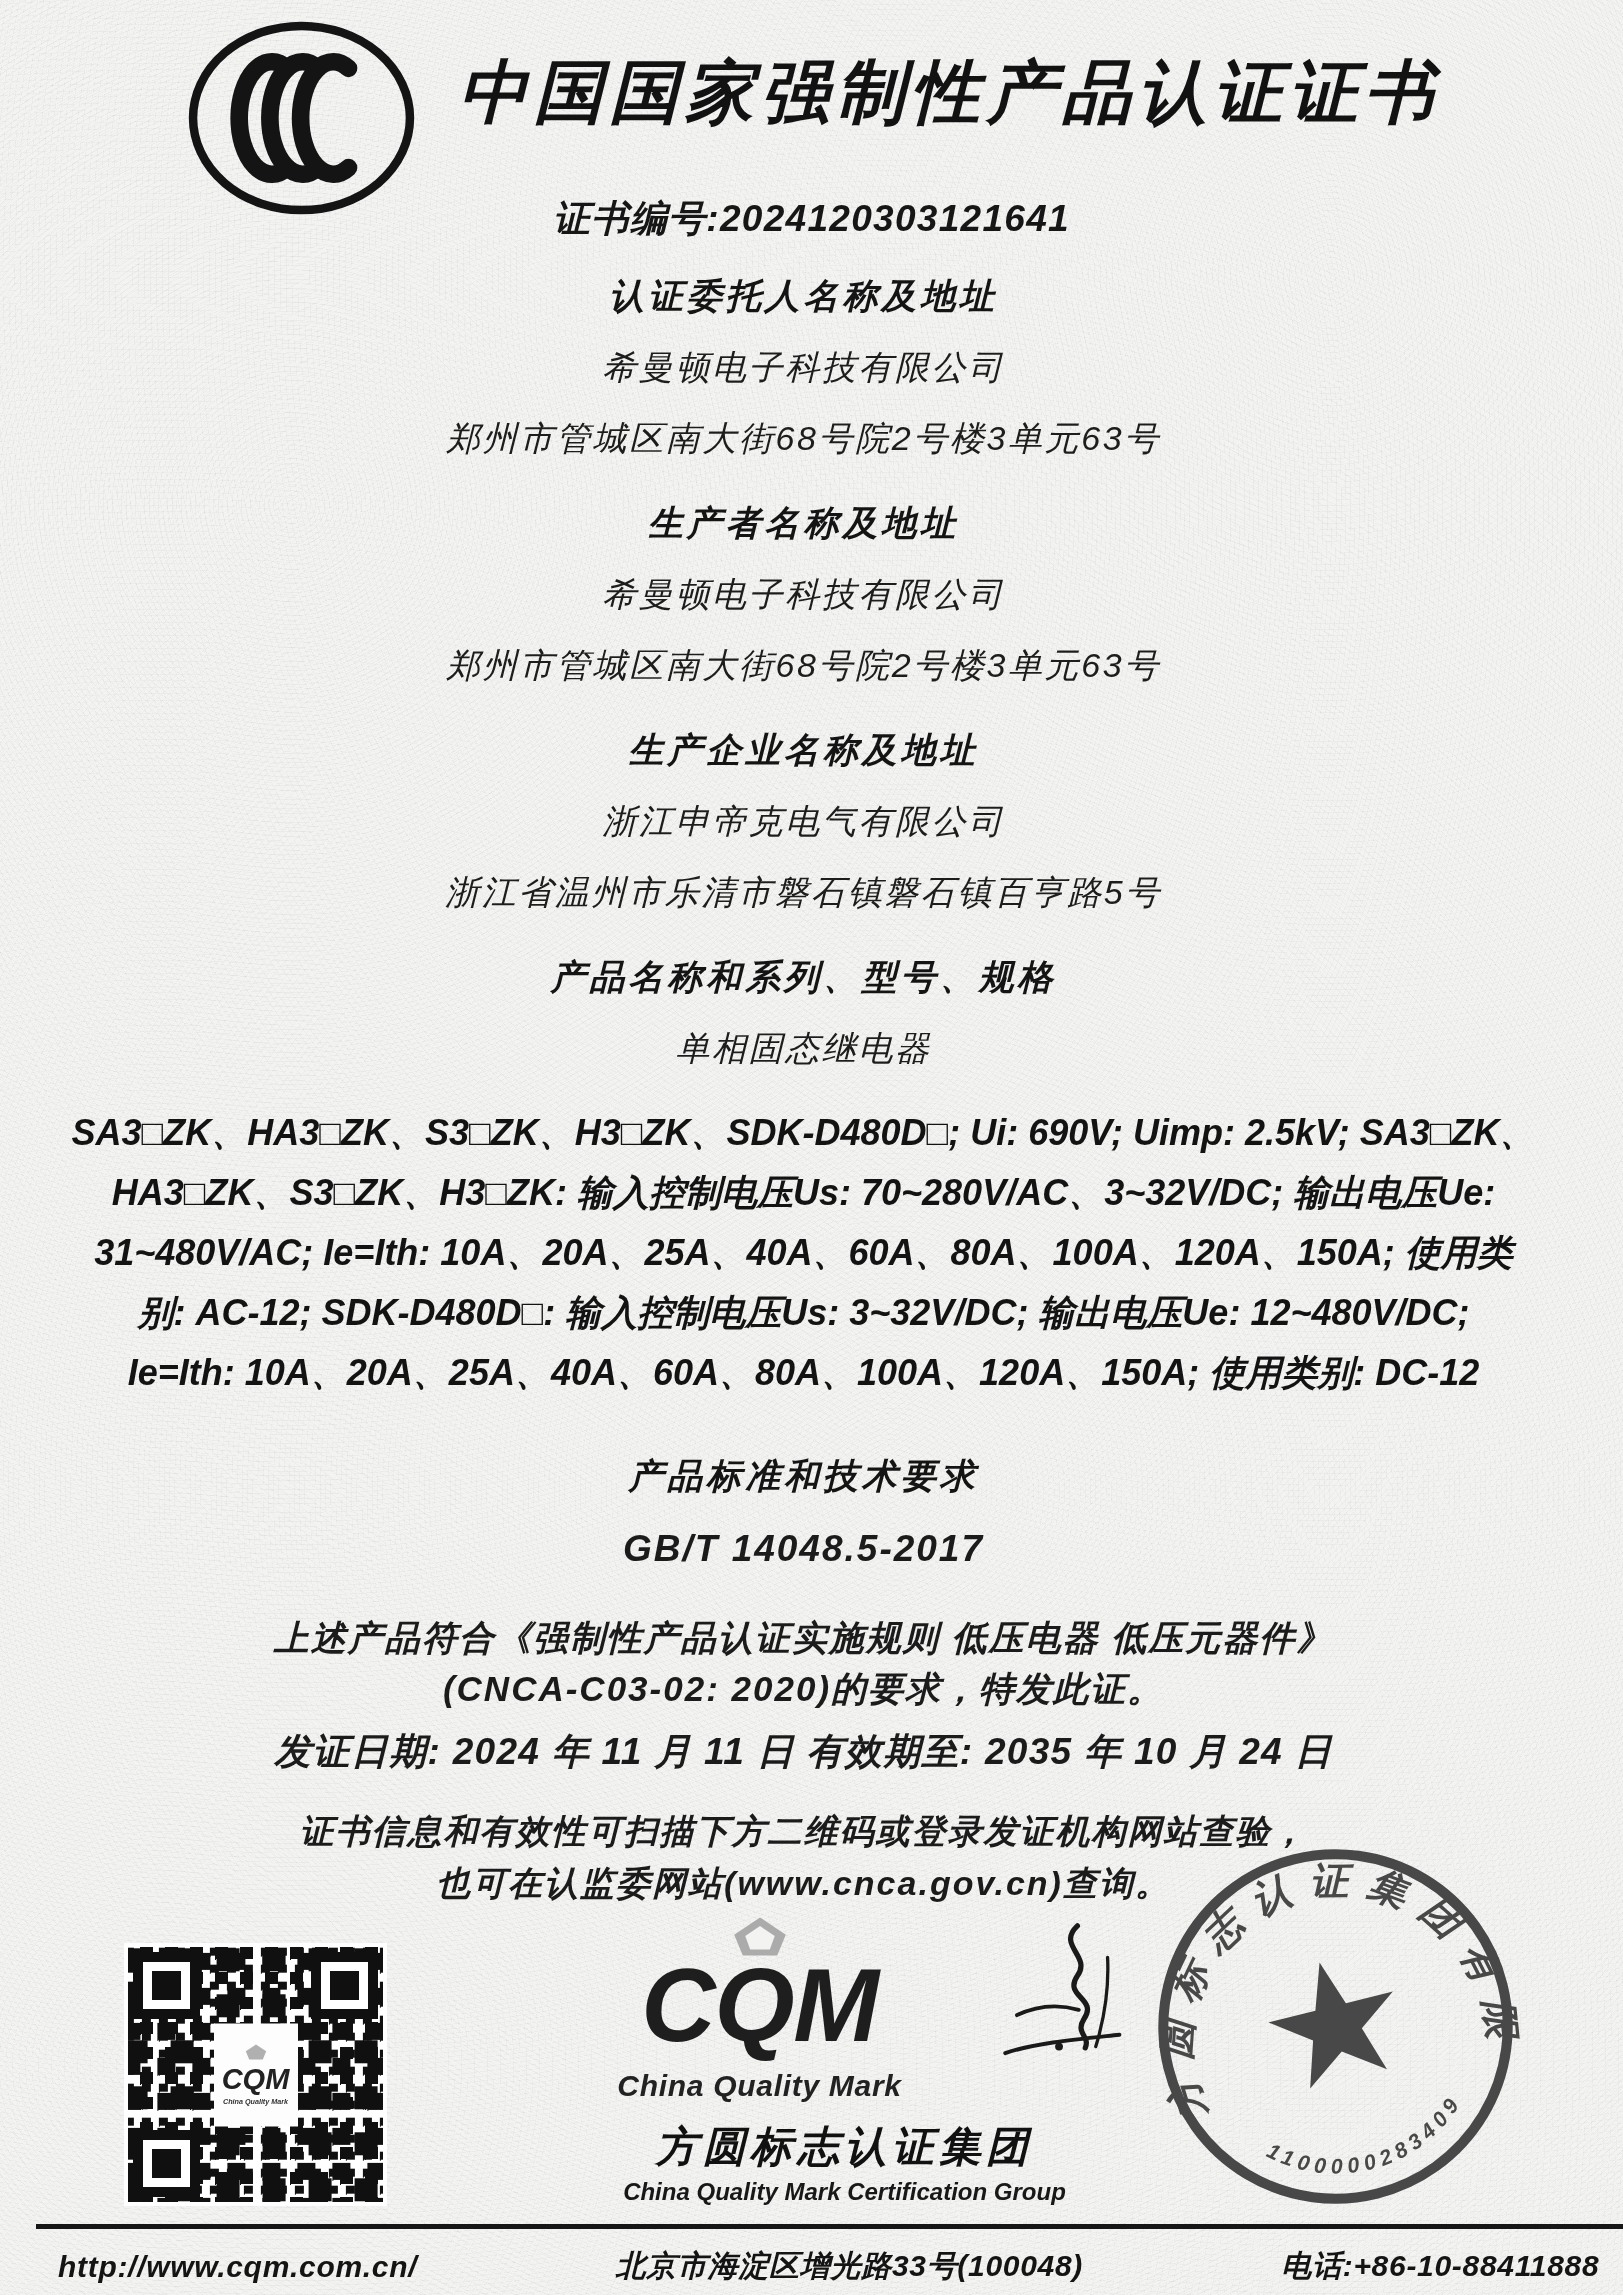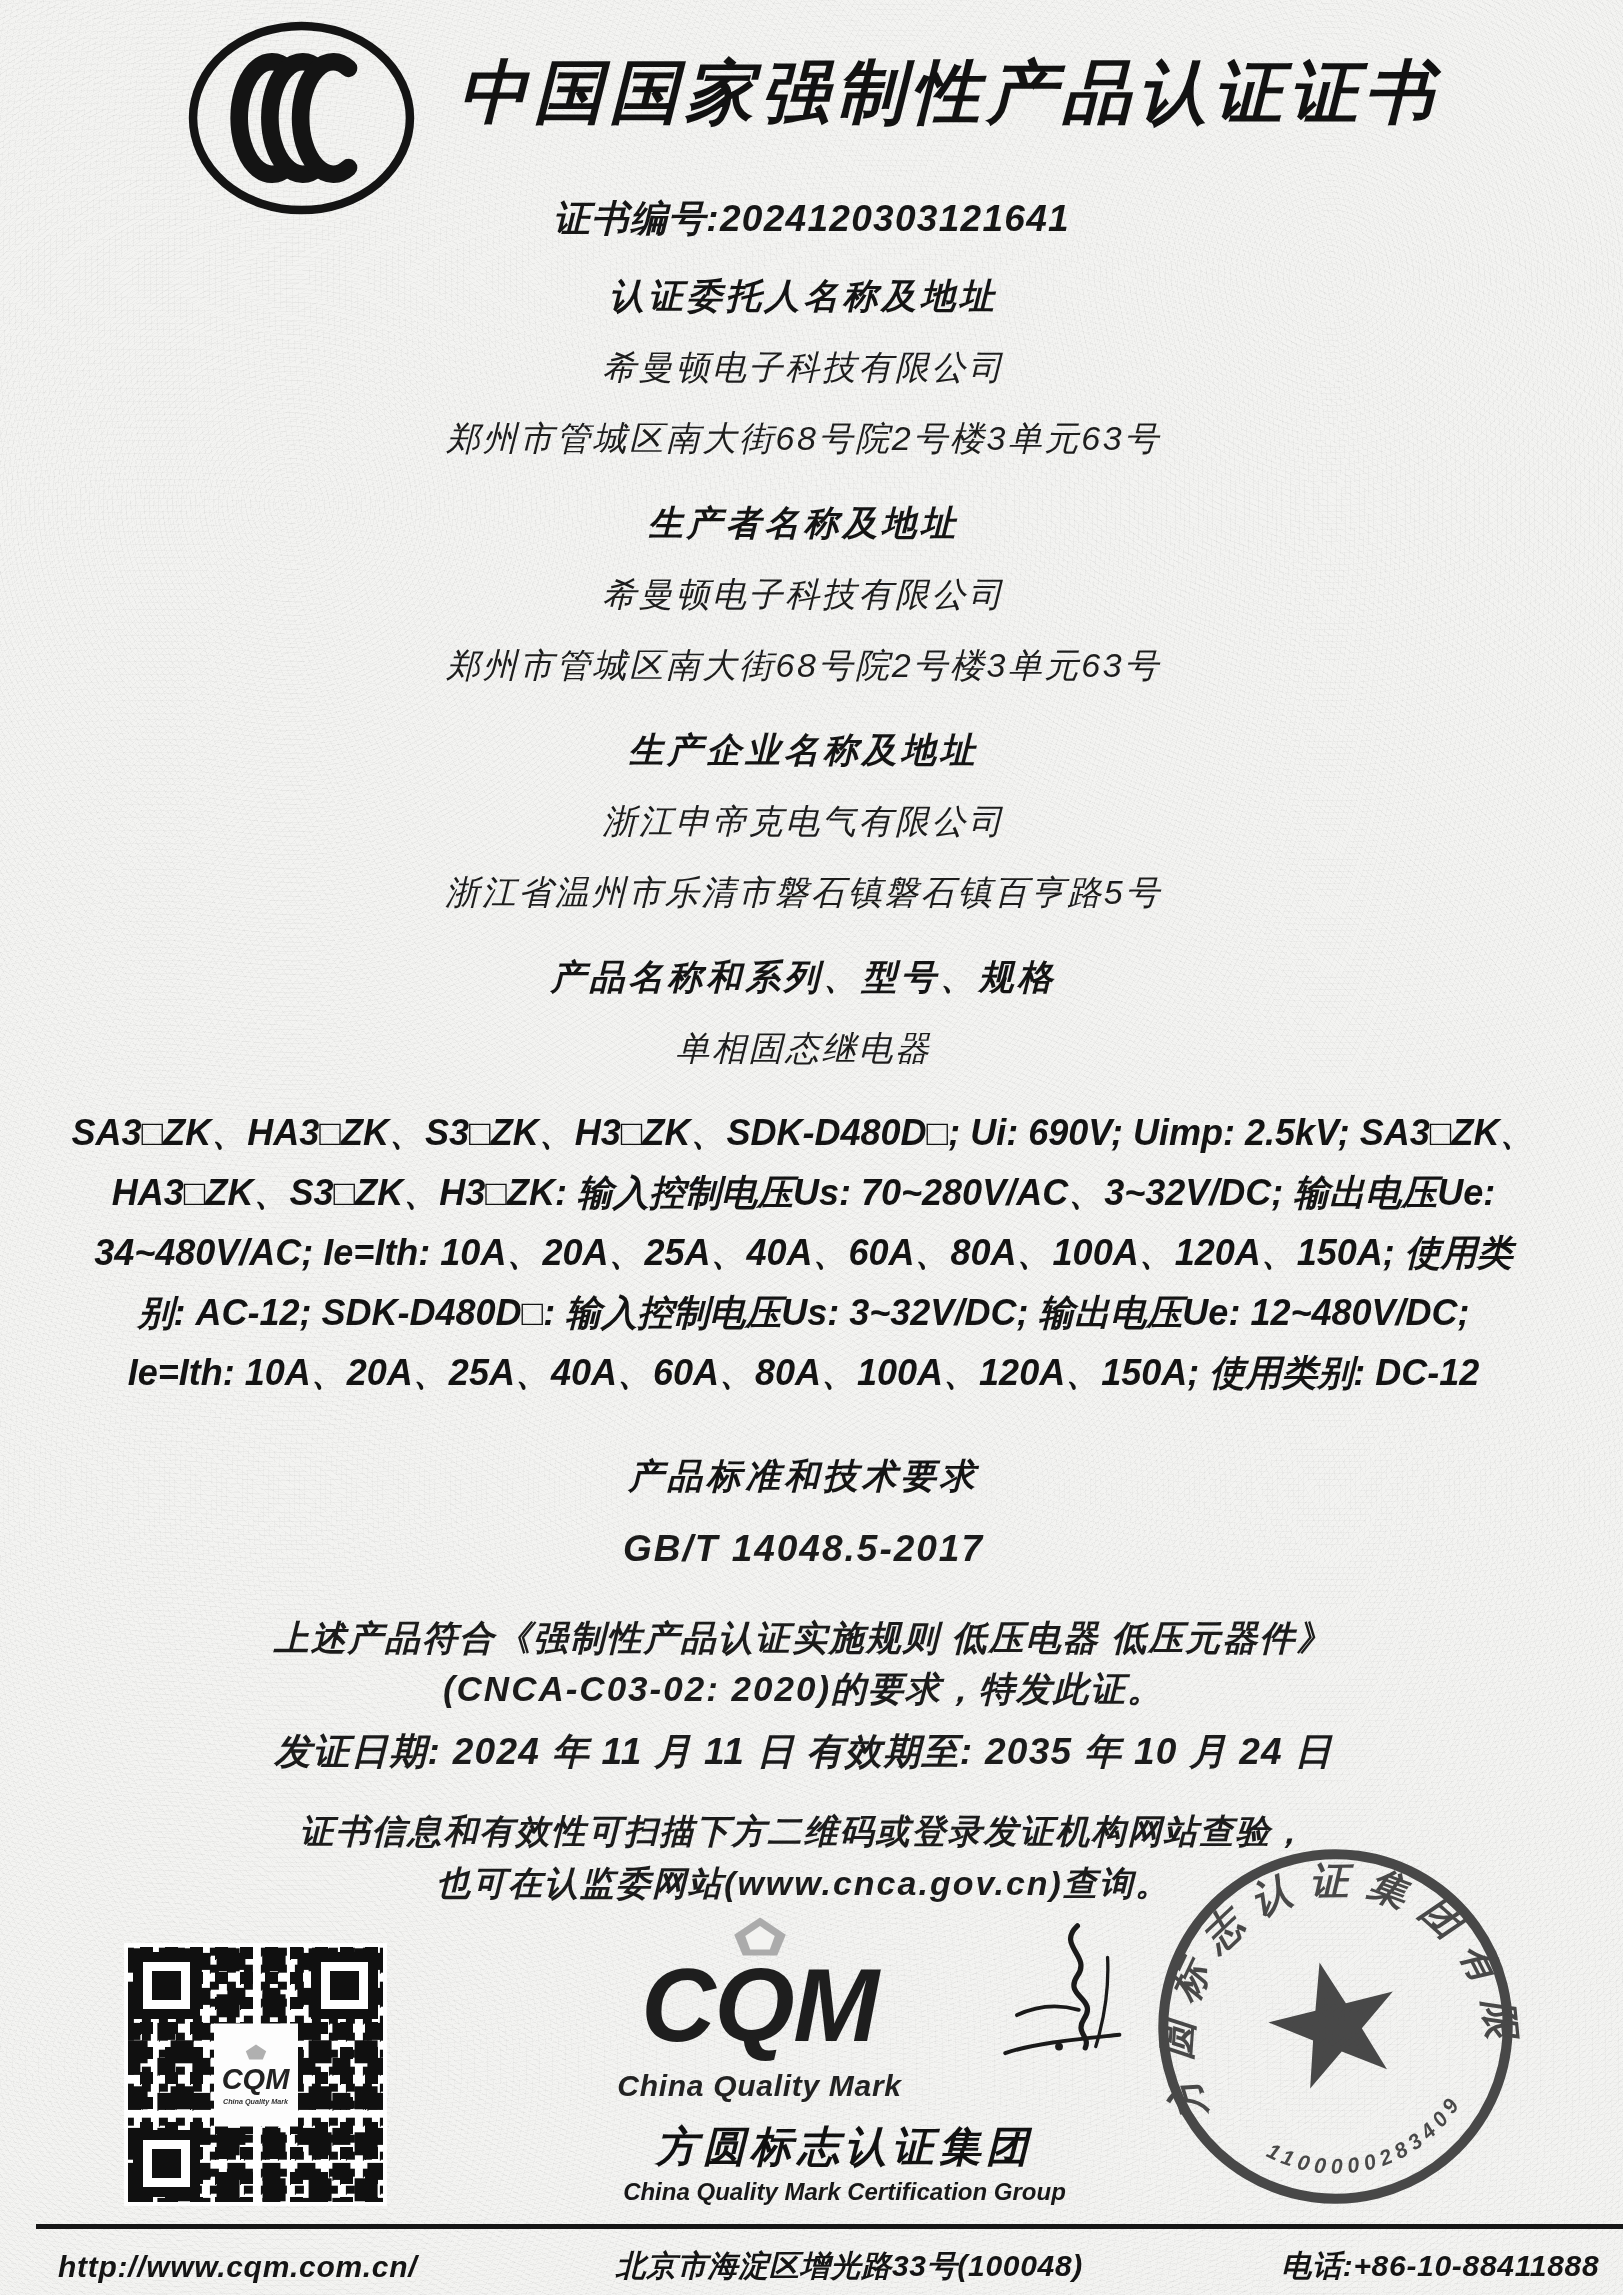--- a/index.html
+++ b/index.html
@@ -99,21 +99,21 @@
     <div class="sec-h g-sec">生产企业名称及地址</div>
     <div class="sec-line g-in">浙江申帝克电气有限公司</div>
     <div class="sec-line g-in">浙江省温州市乐清市磐石镇磐石镇百亨路5号</div>
 
     <div class="sec-h g-sec">产品名称和系列、型号、规格</div>
     <div class="sec-line g-in">单相固态继电器</div>
 
     <div class="spec">
       <div class="spec-line">SA3□ZK、HA3□ZK、S3□ZK、H3□ZK、SDK-D480D□; Ui: 690V; Uimp: 2.5kV; SA3□ZK、</div>
       <div class="spec-line">HA3□ZK、S3□ZK、H3□ZK: 输入控制电压Us: 70~280V/AC、3~32V/DC; 输出电压Ue:</div>
-      <div class="spec-line">34~480V/AC; Ie=Ith: 10A、20A、25A、40A、60A、80A、100A、120A、150A; 使用类</div>
+      <div class="spec-line">31~480V/AC; Ie=Ith: 10A、20A、25A、40A、60A、80A、100A、120A、150A; 使用类</div>
       <div class="spec-line">别: AC-12; SDK-D480D□: 输入控制电压Us: 3~32V/DC; 输出电压Ue: 12~480V/DC;</div>
       <div class="spec-line">Ie=Ith: 10A、20A、25A、40A、60A、80A、100A、120A、150A; 使用类别: DC-12</div>
     </div>
 
     <div class="sec-h std-h">产品标准和技术要求</div>
     <div class="std-v">GB/T 14048.5-2017</div>
 
     <div class="stmt">
       <div class="stmt-line">上述产品符合《强制性产品认证实施规则 低压电器 低压元器件》</div>
       <div class="stmt-line">(CNCA-C03-02: 2020)的要求，特发此证。</div>

